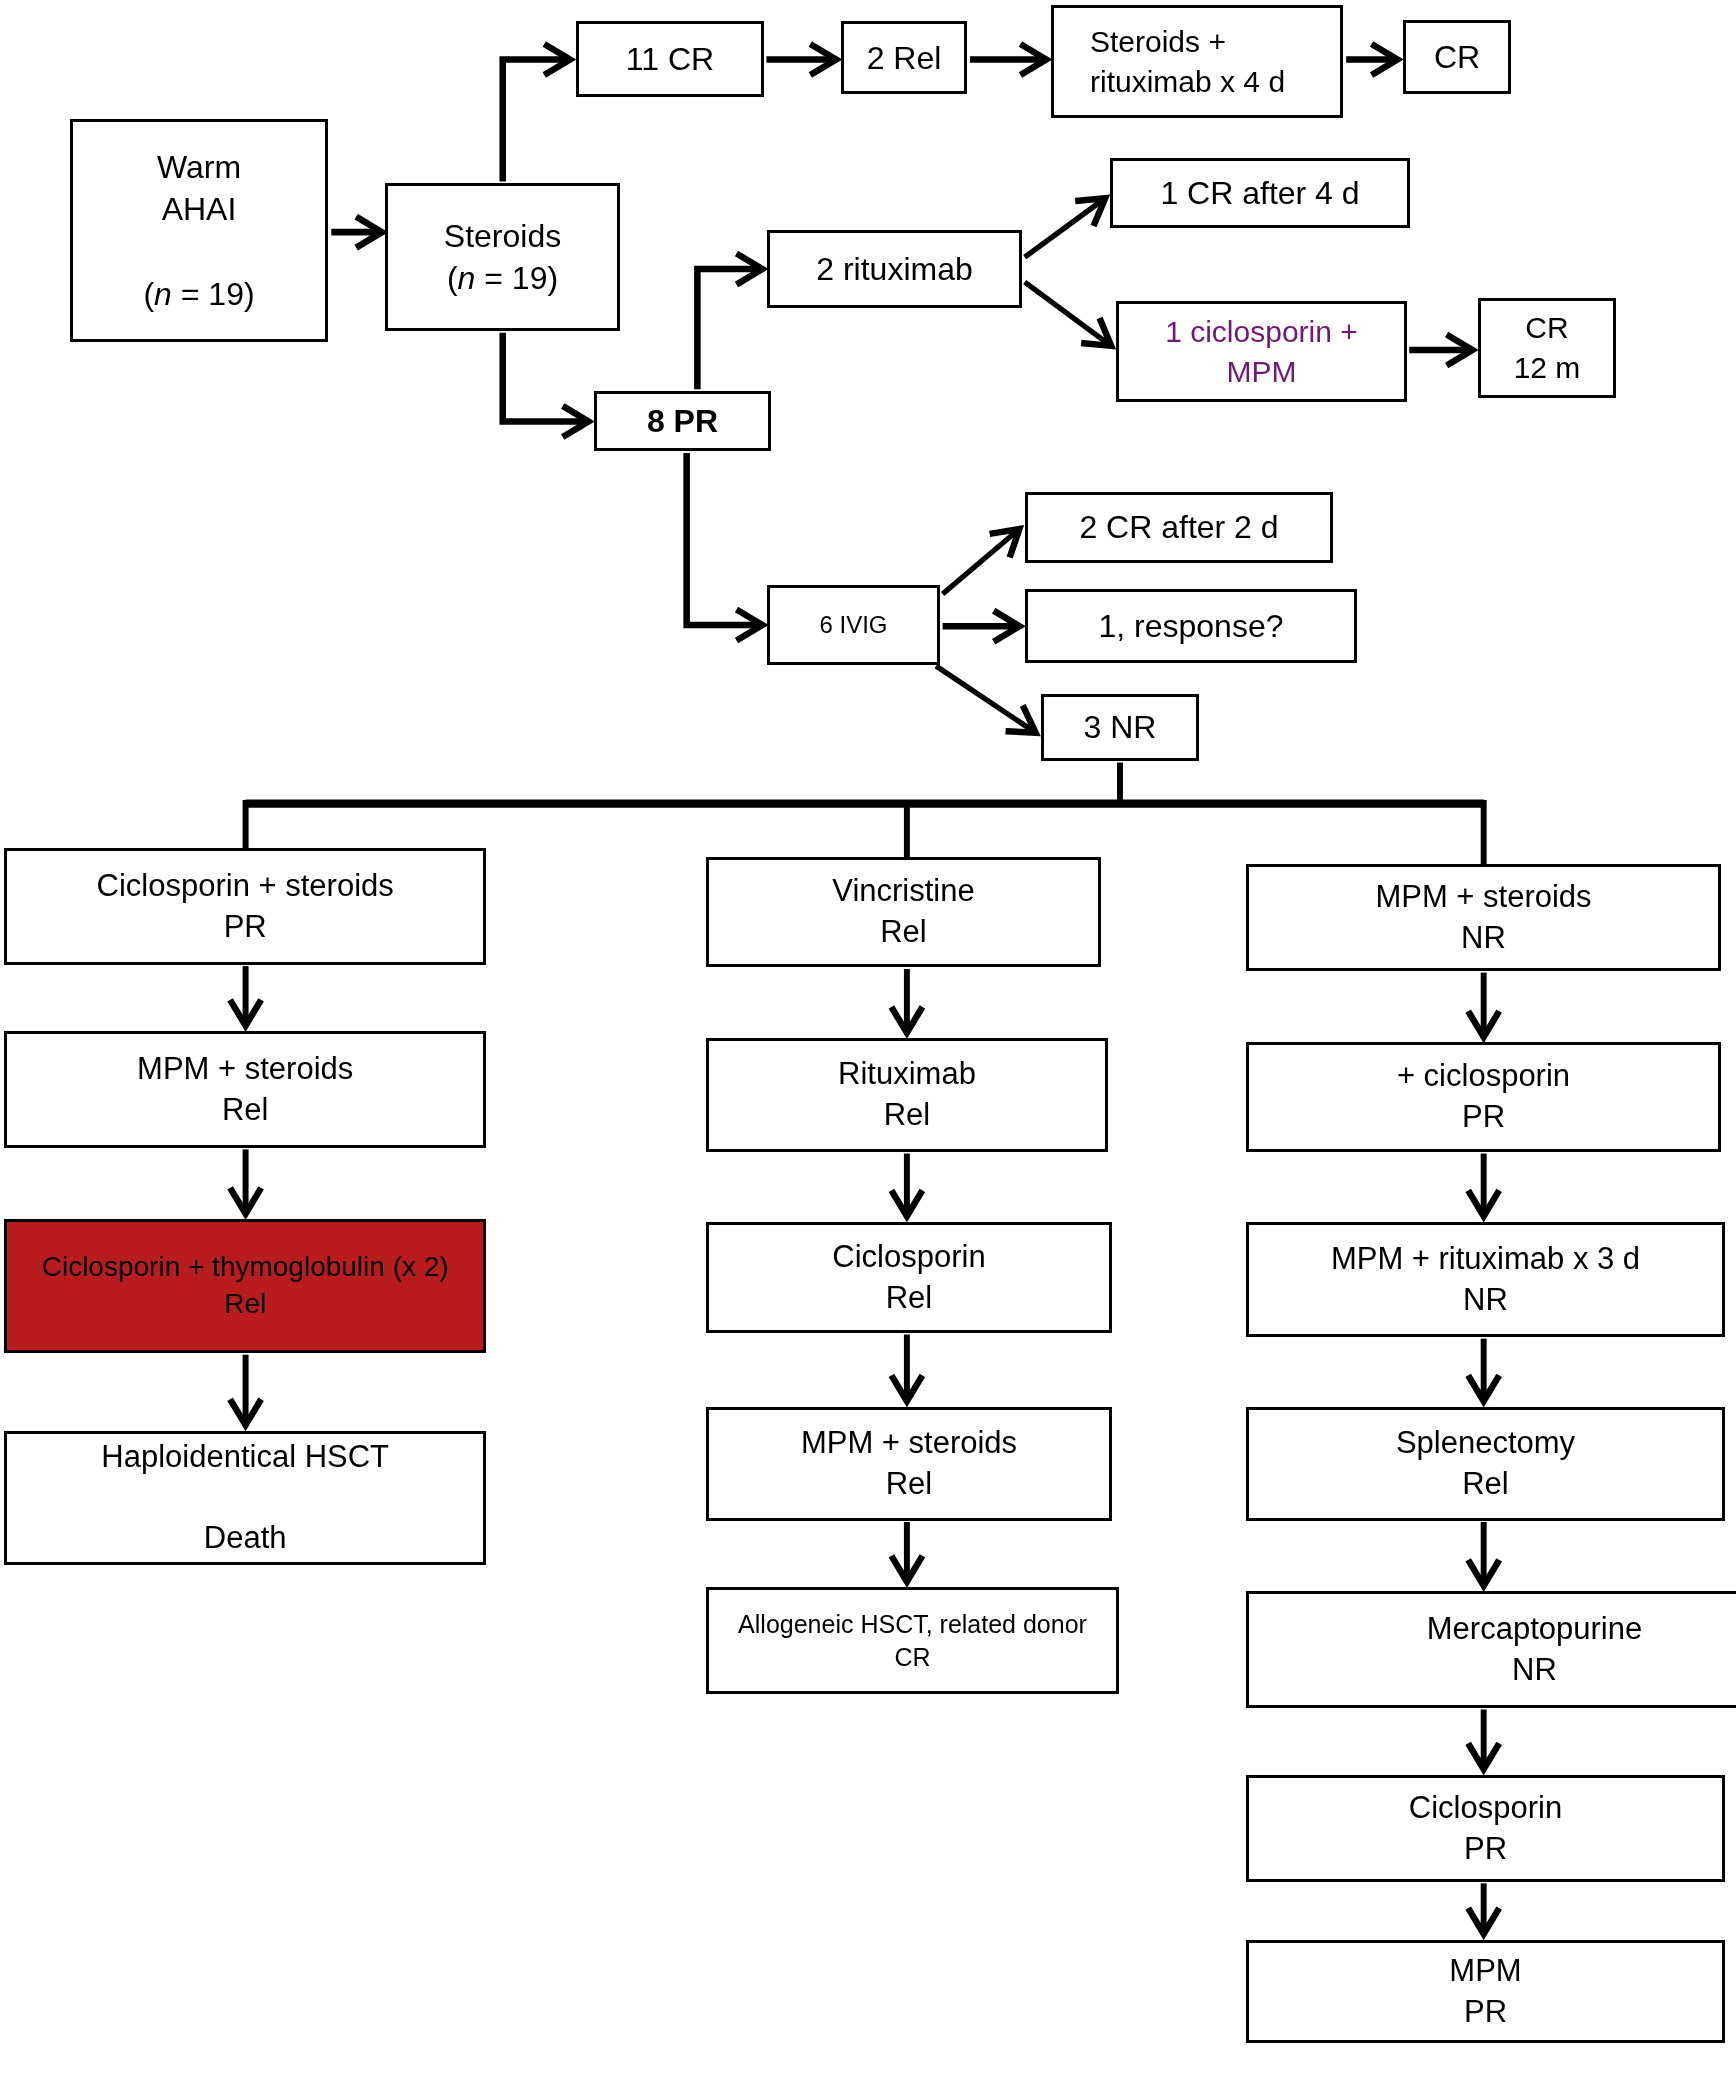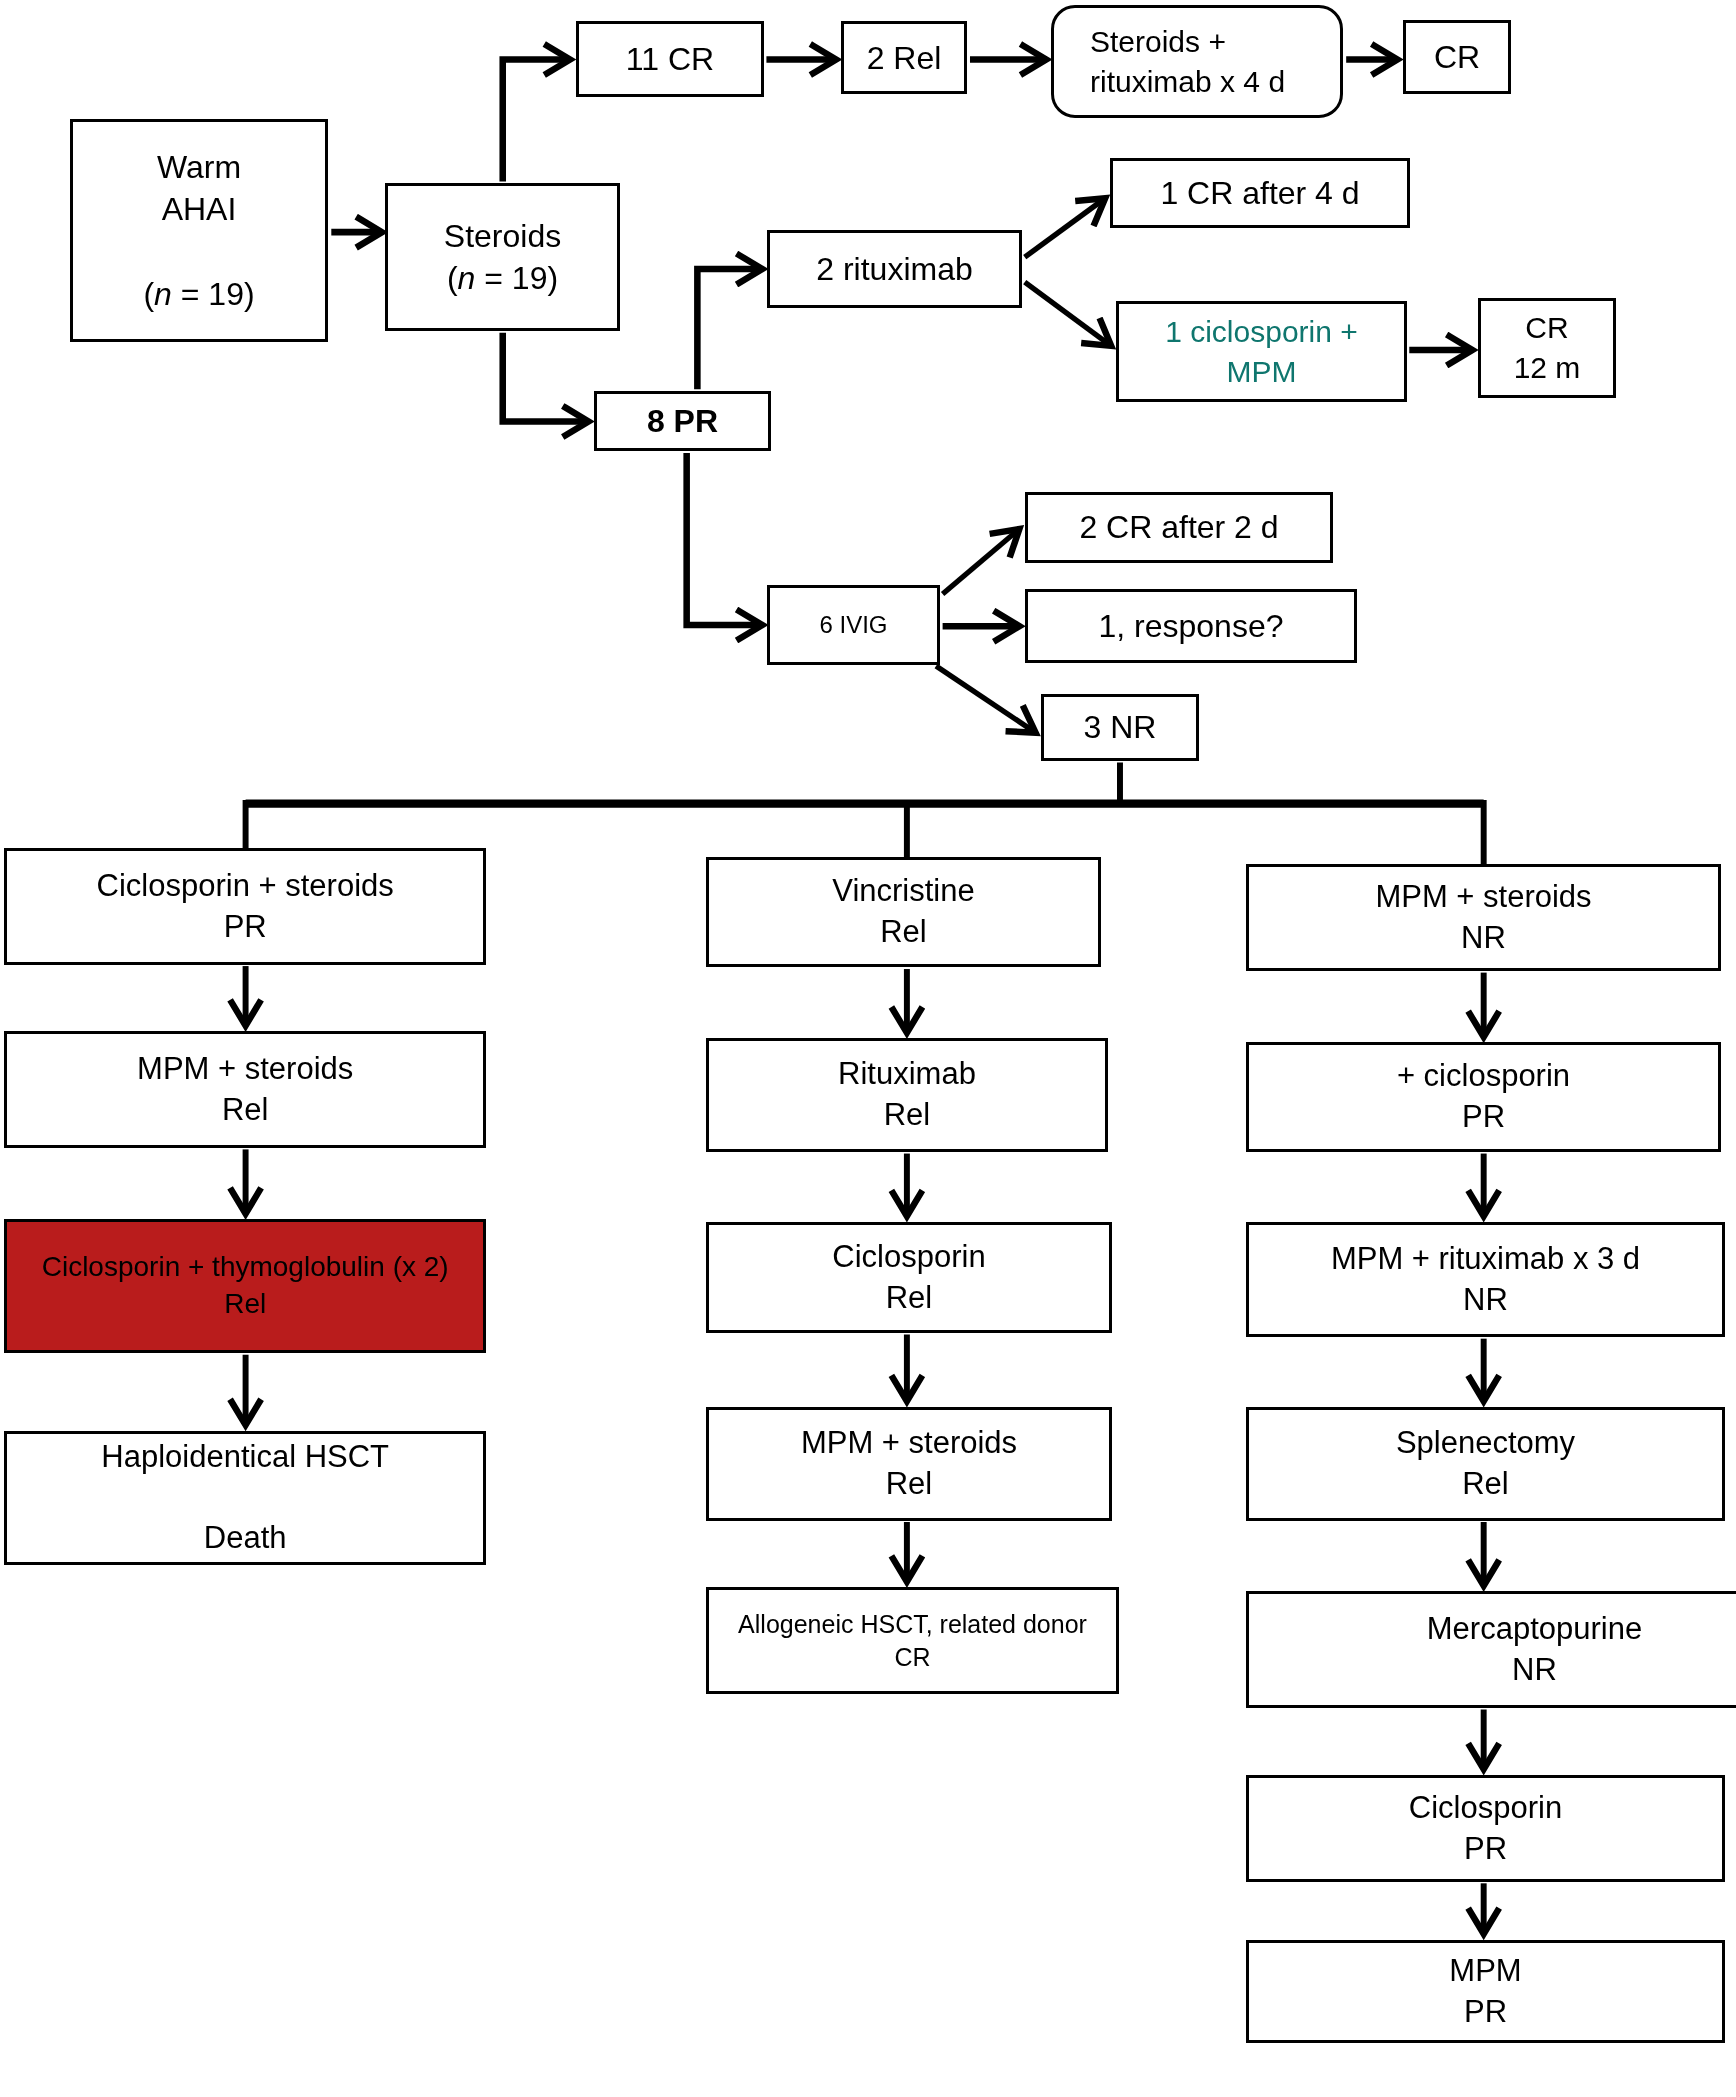--- a/index.html
+++ b/index.html
@@ -30,21 +30,20 @@
     justify-content: center;
     align-items: center;
     text-align: center;
     line-height: 1.32;
     color: #000000;
     white-space: nowrap;
   }
   .flow-box.align-left {
     align-items: flex-start;
     text-align: left;
-    border-radius: 24px;
   }
   .box-line { display: block; }
 </style>
 </head>
 <body>
 
 <div class="stage" style="width: 1737px; height: 2097px; background: rgb(255, 255, 255);">
     <svg viewBox="0 0 2917 3523" width="1737" height="2097">
       <defs>
         <marker id="arrowhead" viewBox="0 0 12 12" refX="8.5" refY="6" markerWidth="62" markerHeight="62" orient="auto" markerUnits="userSpaceOnUse">
@@ -106,21 +105,21 @@
     </div>
     <div class="flow-box" style="left: 1403px; top: 20px; width: 108px; height: 74px; font-size: 32px; border-color: rgb(0, 0, 0); background: rgb(255, 255, 255); color: rgb(0, 0, 0);">
       <span class="box-line">CR</span>
     </div>
     <div class="flow-box" style="left: 767px; top: 230px; width: 255px; height: 78px; font-size: 32px; border-color: rgb(0, 0, 0); background: rgb(255, 255, 255); color: rgb(0, 0, 0);">
       <span class="box-line">2 rituximab</span>
     </div>
     <div class="flow-box" style="left: 1110px; top: 158px; width: 300px; height: 70px; font-size: 32px; border-color: rgb(0, 0, 0); background: rgb(255, 255, 255); color: rgb(0, 0, 0);">
       <span class="box-line">1 CR after 4 d</span>
     </div>
-    <div class="flow-box" style="left: 1116px; top: 301px; width: 291px; height: 101px; font-size: 30px; border-color: rgb(0, 0, 0); background: rgb(255, 255, 255); color: #0f766e;">
+    <div class="flow-box" style="left: 1116px; top: 301px; width: 291px; height: 101px; font-size: 30px; border-color: rgb(0, 0, 0); background: rgb(255, 255, 255); color: #701a75;">
       <span class="box-line">1 ciclosporin +</span>
       <span class="box-line">MPM</span>
     </div>
     <div class="flow-box" style="left: 1478px; top: 298px; width: 138px; height: 100px; font-size: 30px; border-color: rgb(0, 0, 0); background: rgb(255, 255, 255); color: rgb(0, 0, 0);">
       <span class="box-line">CR</span>
       <span class="box-line">12 m</span>
     </div>
     <div class="flow-box" style="left: 594px; top: 391px; width: 177px; height: 60px; font-size: 32px; border-color: rgb(0, 0, 0); background: rgb(255, 255, 255); color: rgb(0, 0, 0); font-weight: bold;">
       <span class="box-line">8 PR</span>
     </div>

